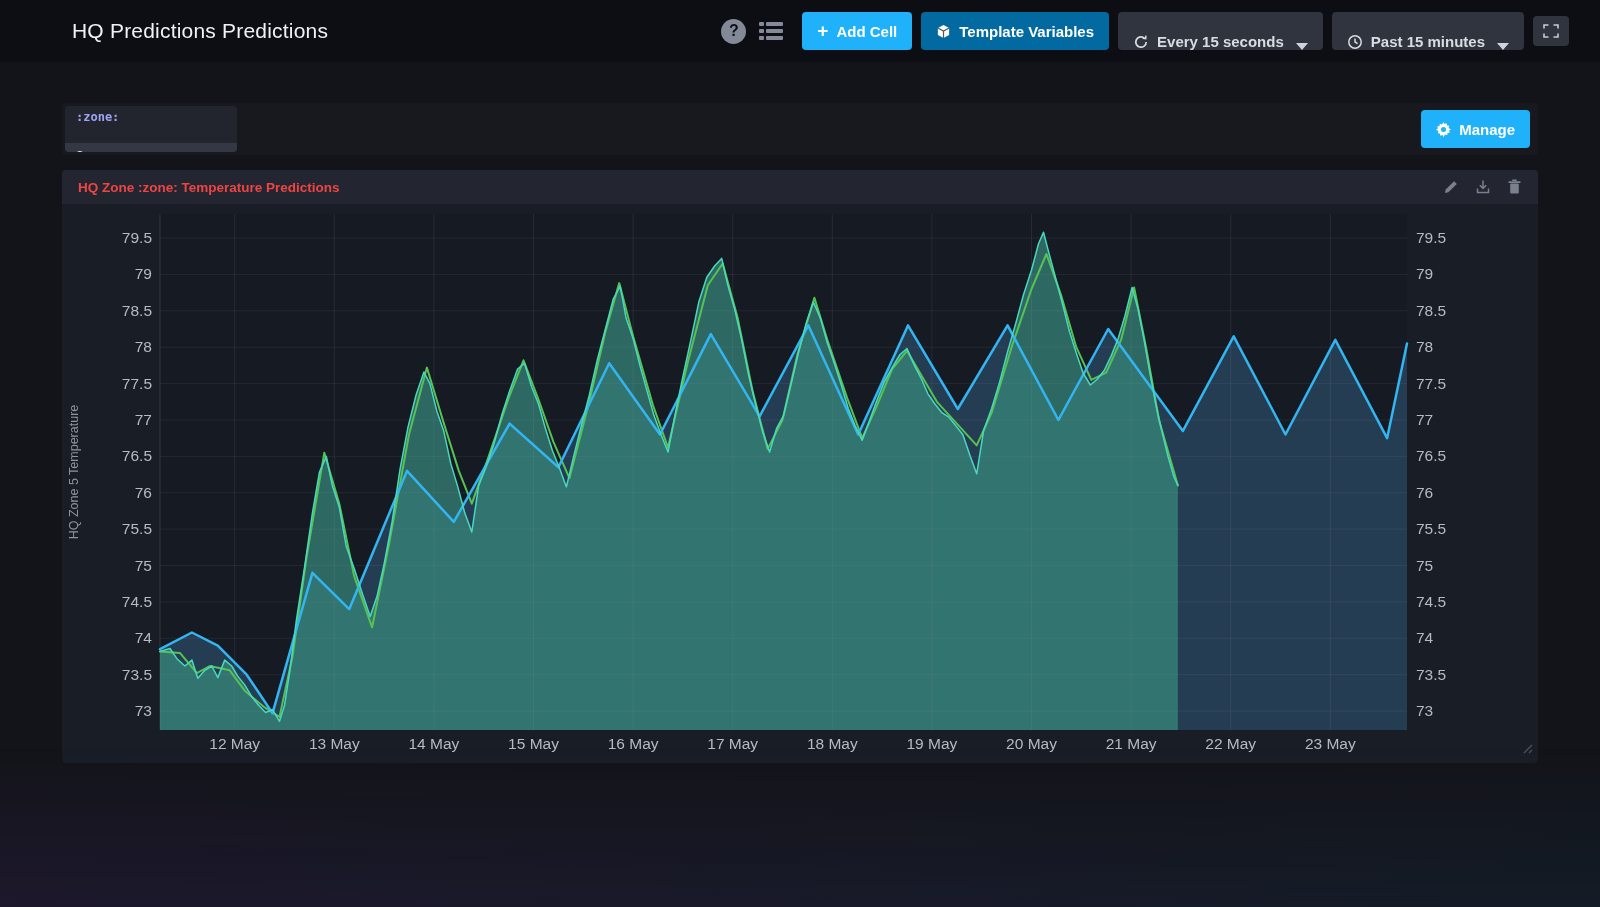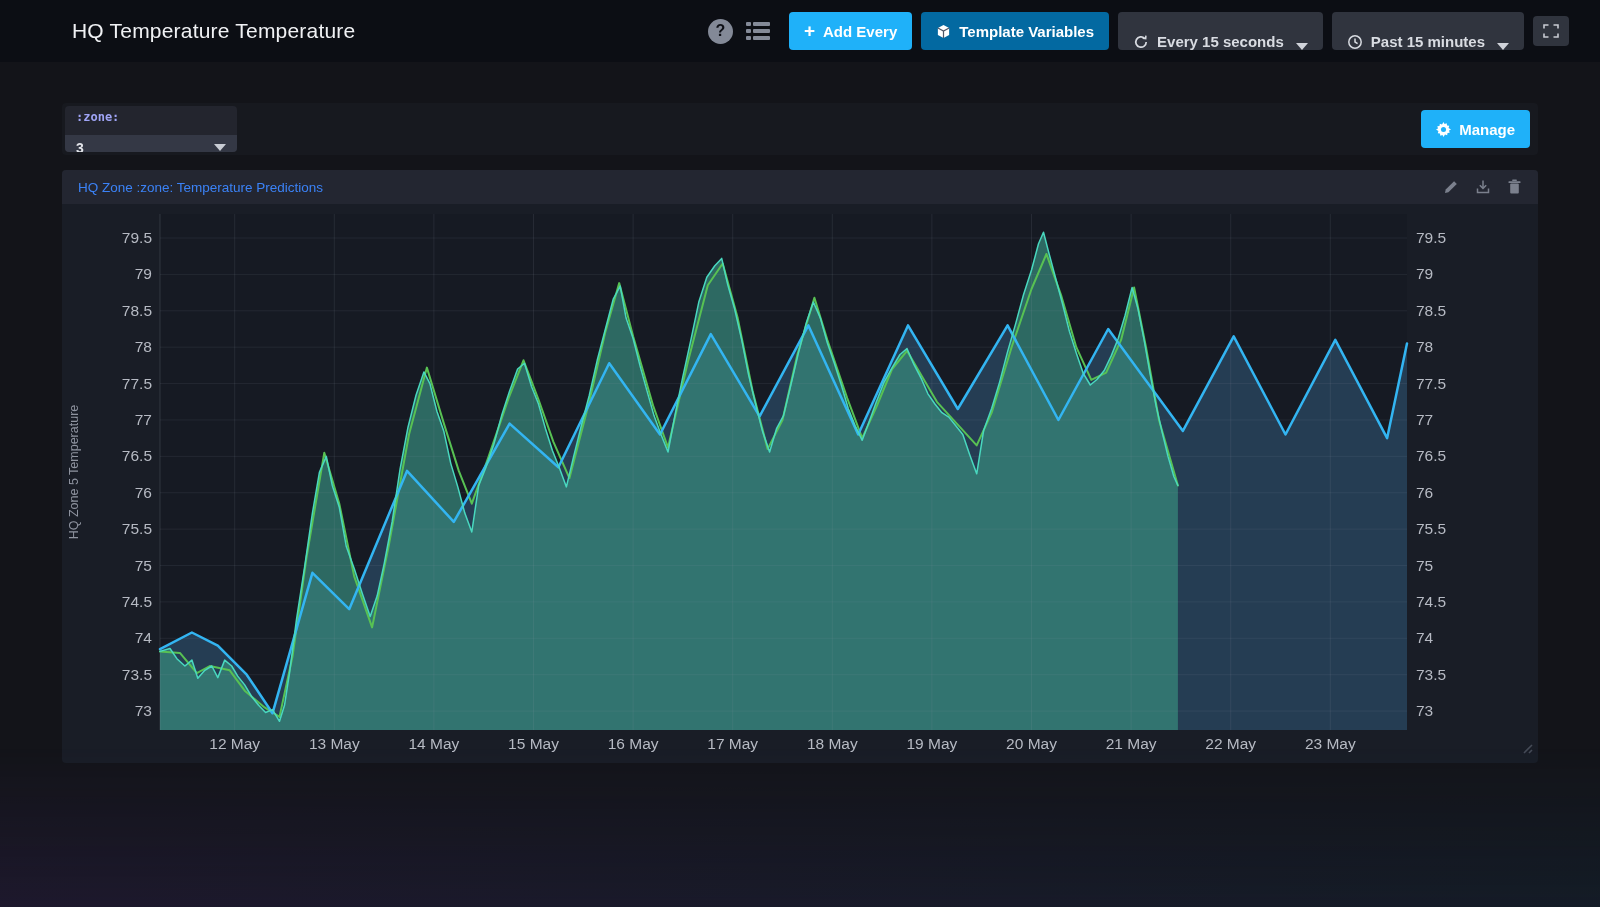--- a/index.html
+++ b/index.html
@@ -35,60 +35,60 @@
   .btn-dark{ background:#30343e; color:#d9dce2;align-items:flex-end; }
   .plus-glyph{ font-size:19px; font-weight:700; line-height:1; margin-top:-2px;}
   .caret{ width:0; height:0; border-left:6px solid transparent; border-right:6px solid transparent;
     border-top:7px solid #d0d3da; margin-left:4px;}
   .sq-btn{ width:36px; height:30px; border-radius:4px; background:#30343e; display:flex;
     align-items:center; justify-content:center; cursor:pointer;}
   
   .tv-bar{ margin:41px 62px 0; height:52px; background:#17191f; border-radius:4px;
     display:flex; align-items:center; justify-content:space-between; padding:3px 8px 3px 3px;}
   .tv-dropdown{ width:172px; height:46px; background:#23252e; border-radius:4px; overflow:hidden; cursor:pointer;}
-  .tv-label{ height:29px; padding:4px 11px 0; font-family:"DejaVu Sans Mono", monospace;
+  .tv-label{ height:37px; padding:4px 11px 0; font-family:"DejaVu Sans Mono", monospace;
     font-weight:700; font-size:12px; color:#9fa4f5;}
   .tv-value-row{ height:25px; background:#343845; display:flex; align-items:center;
     justify-content:space-between; padding:0 11px; font-size:14px; font-weight:700; color:#e3e5ea;}
   .tv-caret{ border-top-color:#c8ccd4; }
   
   .panel{ margin:15px 62px 0; height:593px; background:#191d26; border-radius:4px; position:relative;}
   .panel-header{ height:34px; display:flex; align-items:center; justify-content:space-between;
     padding:0 16px; background:#232631; border-radius:4px 4px 0 0;}
-  .panel-title{ font-size:13.5px; font-weight:400; color:#3b82f6; }
+  .panel-title{ font-size:13.5px; font-weight:700; color:#ef4444; }
   .panel-icons{ display:flex; align-items:center; gap:16px; }
   .panel-icons svg{ display:block; cursor:pointer; }
   .chart-wrap{ position:absolute; top:34px; left:0; width:1444px; height:559px; }
   svg text{ font-family:"Liberation Sans", sans-serif; }
   .resize-handle{ position:absolute; right:5px; bottom:5px; cursor:nwse-resize; }
 </style>
 </head>
 <body>
 
 <div class="navbar">
-  <div class="nav-title">HQ Temperature Temperature</div>
+  <div class="nav-title">HQ Predictions Predictions</div>
   <div class="nav-right">
     <div class="help-circle">?</div>
     <div class="list-icon">
       <span class="row">
           <i class="sq"></i>
           <i class="bar"></i>
         </span>
       <span class="row">
           <i class="sq"></i>
           <i class="bar"></i>
         </span>
       <span class="row">
           <i class="sq"></i>
           <i class="bar"></i>
         </span>
     </div>
     <button class="btn btn-blue">
       <span class="plus-glyph">+</span>
-      <span>Add Every</span>
+      <span>Add Cell</span>
     </button>
     <button class="btn btn-gray">
       <svg width="15" height="15" viewBox="0 0 16 16">
         <path d="M8 1l6 3.2v7.6L8 15l-6-3.2V4.2z" fill="#ffffff"></path>
         <path d="M2 4.2L8 7.4l6-3.2M8 7.4V15" stroke="#4f5565" stroke-width="1.3" fill="none"></path>
       </svg>
       <span>Template Variables</span>
     </button>
     <button class="btn btn-dark">
       <svg width="16" height="16" viewBox="0 0 16 16" fill="none" stroke="#d8dbe1" stroke-width="1.7">

